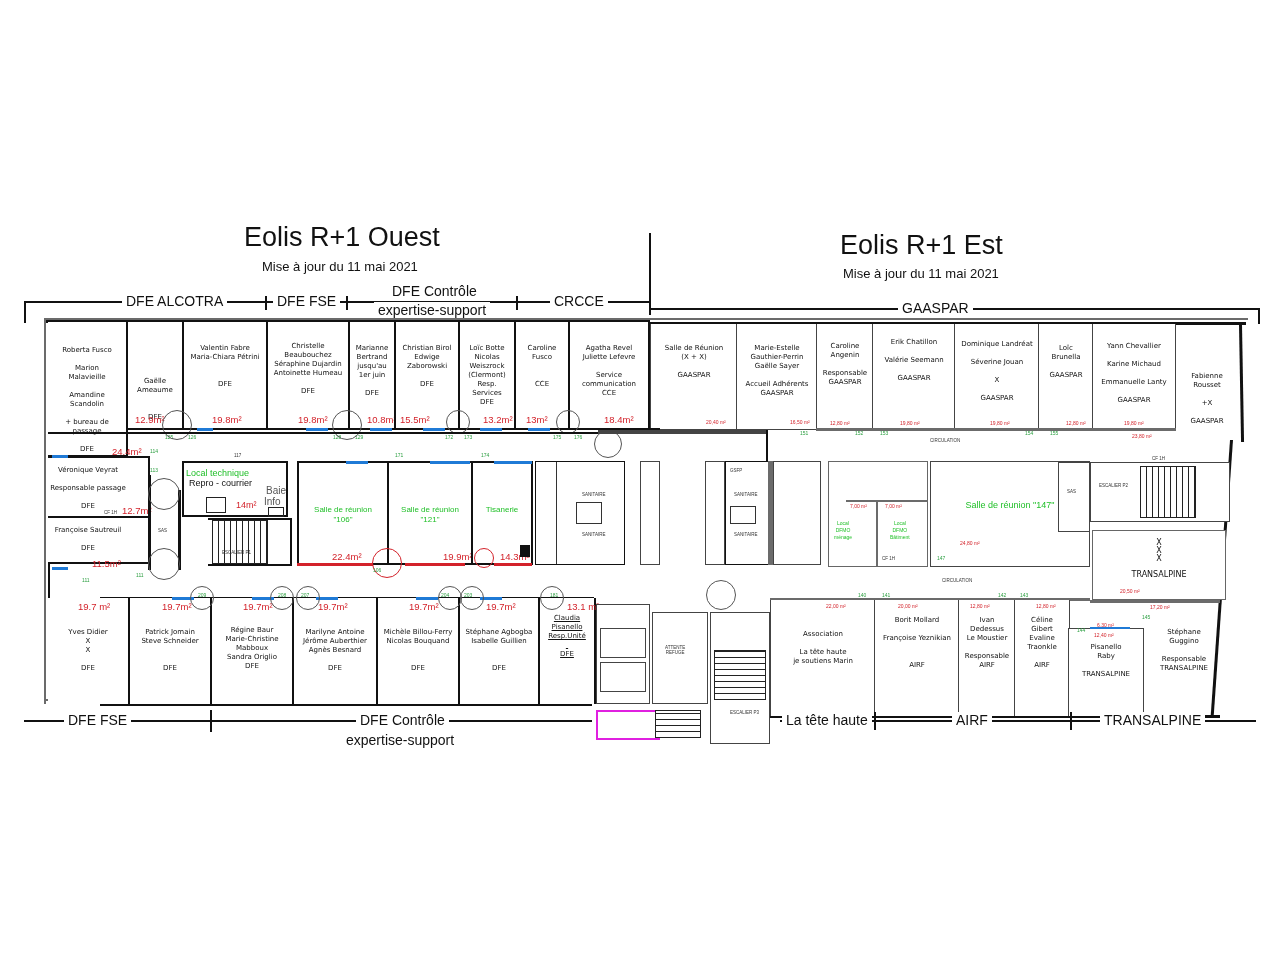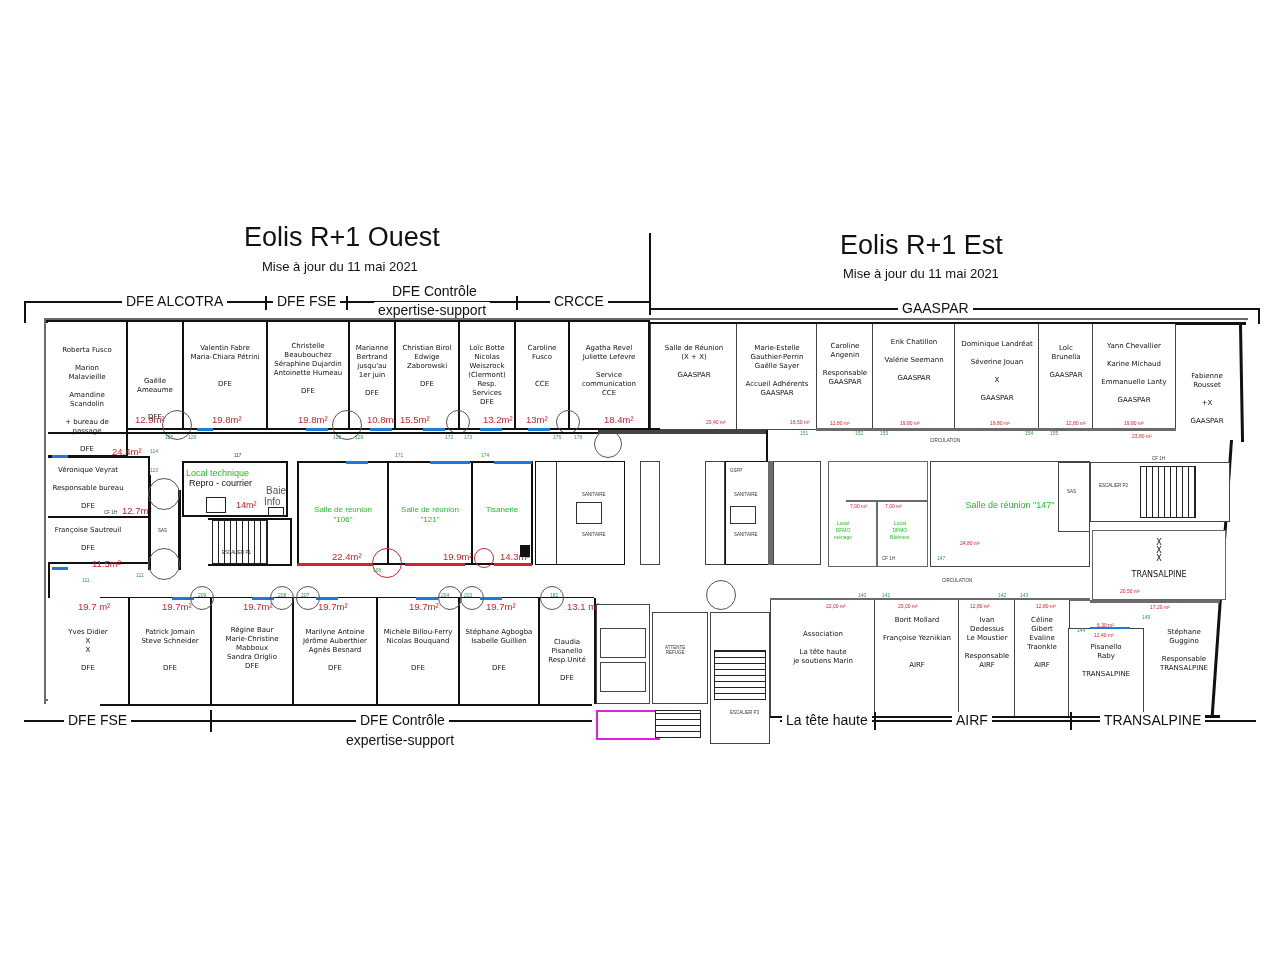--- a/index.html
+++ b/index.html
@@ -195,21 +195,21 @@
 <div class="door" style="left:162px;top:410px;width:30px;height:30px;"></div>
 <div class="door" style="left:332px;top:410px;width:30px;height:30px;"></div>
 <div class="door" style="left:446px;top:410px;width:24px;height:24px;"></div>
 <div class="door" style="left:556px;top:410px;width:24px;height:24px;"></div>
 <div class="door" style="left:594px;top:430px;width:28px;height:28px;"></div>
 
 <div class="room" style="left:48px;top:456px;width:102px;height:62px;border-left:none;">
   <div class="rtext" style="top:8px;left:-20px;">
     <div>Véronique Veyrat</div>
       <div>&nbsp;</div>
-      <div>Responsable bureau</div>
+      <div>Responsable passage</div>
       <div>&nbsp;</div>
       <div>DFE</div>
   </div>
 </div>
 <div class="area" style="left:122px;top:505px;">12.7m²</div>
 <div class="tiny" style="left:104px;top:510px;">CF 1H</div>
 <div class="num" style="left:150px;top:467px;">113</div>
 
 <div class="room" style="left:48px;top:516px;width:102px;height:48px;border-left:none;">
   <div class="rtext" style="top:8px;left:-20px;">
@@ -362,21 +362,21 @@
     <div>Stéphane Agbogba</div>
       <div>Isabelle Guillien</div>
       <div>&nbsp;</div>
       <div>&nbsp;</div>
       <div>DFE</div>
   </div>
 </div>
 <div class="area" style="left:486px;top:601px;">19.7m²</div>
 
 <div class="room" style="left:538px;top:598px;width:58px;height:106px;border-top:none;border-bottom:none;">
-  <div class="rtext" style="top:40px;">
+  <div class="rtext" style="top:16px;text-decoration:underline;">
     <div>Claudia</div>
       <div>Pisanello</div>
       <div>Resp.Unité</div>
       <div>&nbsp;</div>
       <div>DFE</div>
   </div>
 </div>
 <div class="area" style="left:567px;top:601px;">13.1 m²</div>
 
 <div class="blue" style="left:172px;top:597px;width:22px;"></div>

